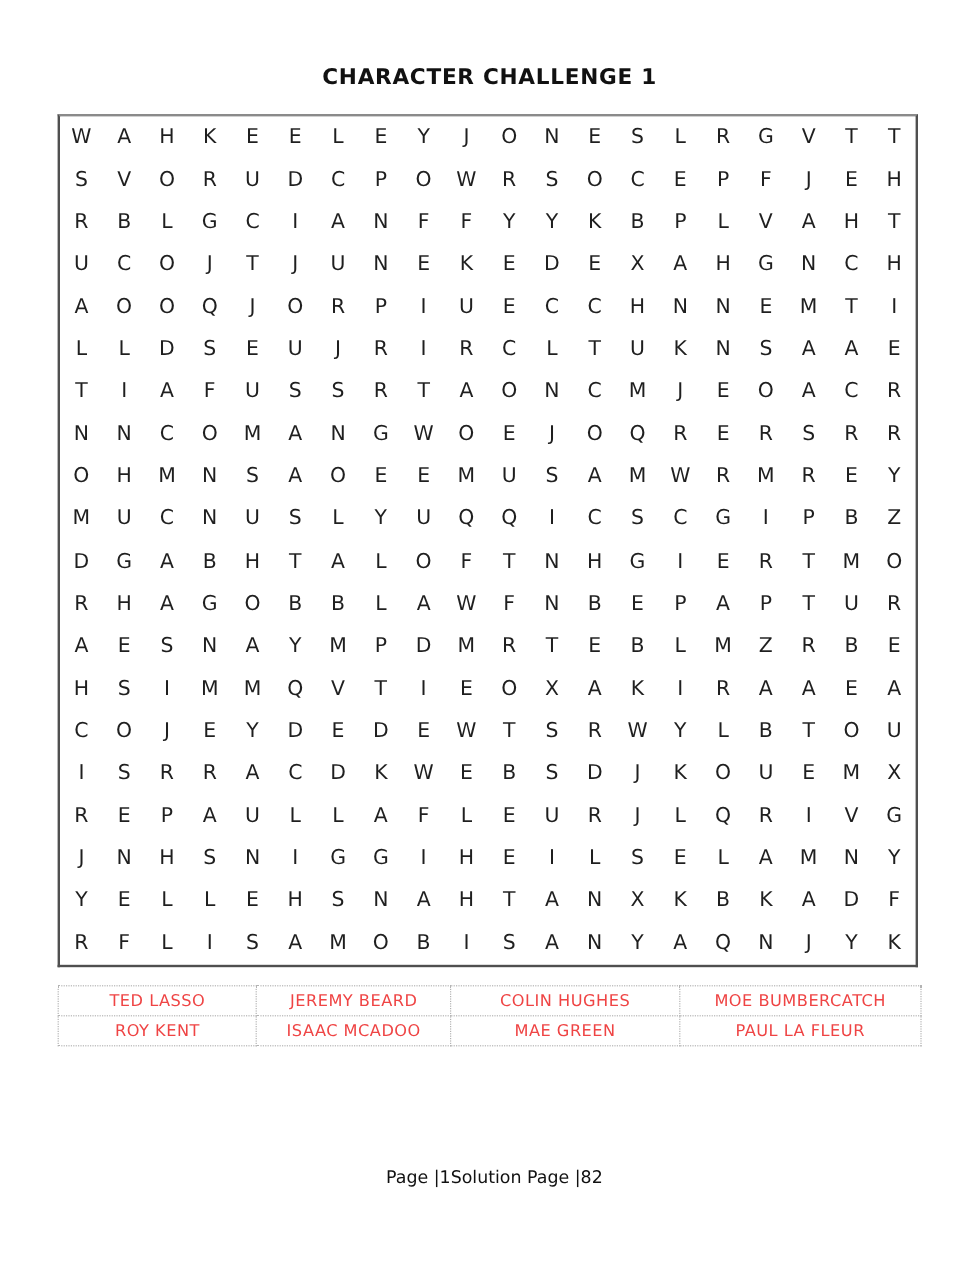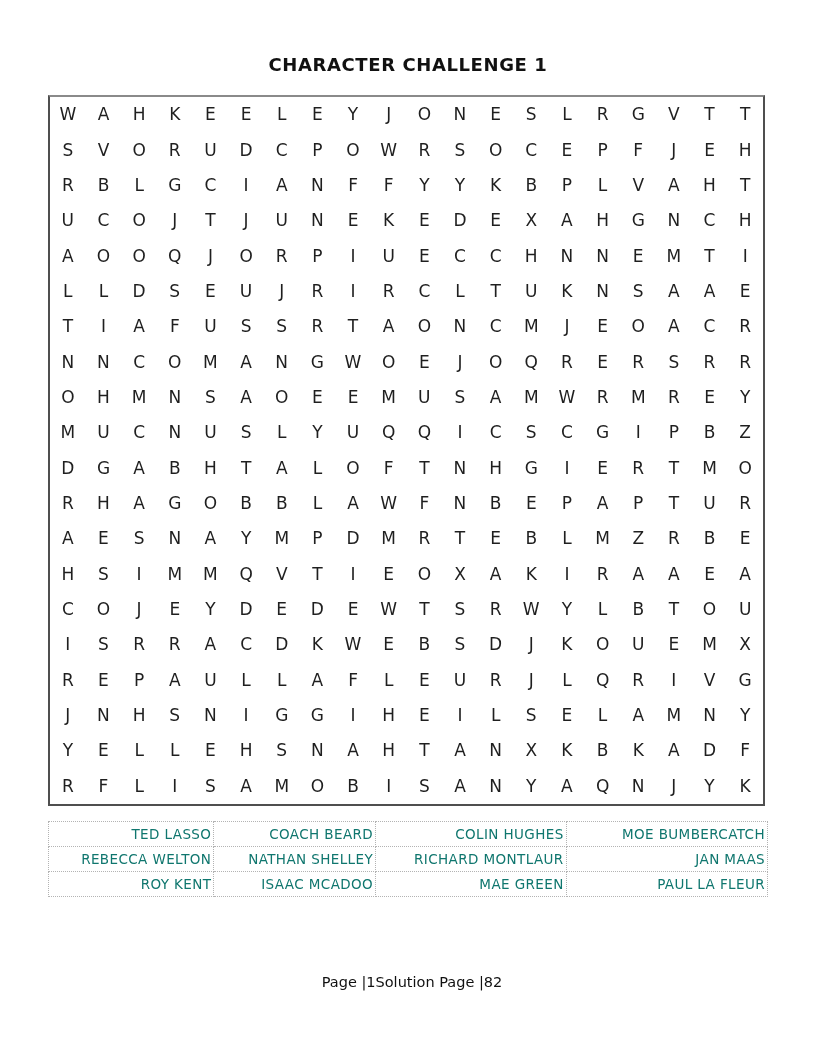--- a/index.html
+++ b/index.html
@@ -49,28 +49,28 @@
   .word-list {
     position: absolute;
     left: 48px;
     top: 821px;
     width: 720px;
     border-collapse: collapse;
     table-layout: fixed;
   }
   .word-list td {
     border: 1px dotted #b3b3b3;
-    text-align: right;
+    text-align: center;
     vertical-align: middle;
     height: 25px;
     padding: 2px 2px;
     font-size: 13.5px;
     letter-spacing: 0.4px;
     font-weight: 500;
-    color: #0f766e;
+    color: #ef4444;
     white-space: nowrap;
     overflow: hidden;
   }
   .footer {
     position: absolute;
     left: 56px;
     right: 48px;
     top: 974px;
     display: flex;
     justify-content: center;
@@ -491,29 +491,23 @@
   <table class="word-list">
     <colgroup>
       <col style="width:23%">
       <col style="width:22.5%">
       <col style="width:26.5%">
       <col style="width:28%">
     </colgroup>
     <tbody>
         <tr>
           <td>TED LASSO</td>
-          <td>COACH BEARD</td>
+          <td>JEREMY BEARD</td>
           <td>COLIN HUGHES</td>
           <td>MOE BUMBERCATCH</td>
-        </tr>
-        <tr>
-          <td>REBECCA WELTON</td>
-          <td>NATHAN SHELLEY</td>
-          <td>RICHARD MONTLAUR</td>
-          <td>JAN MAAS</td>
         </tr>
         <tr>
           <td>ROY KENT</td>
           <td>ISAAC MCADOO</td>
           <td>MAE GREEN</td>
           <td>PAUL LA FLEUR</td>
         </tr>
       </tbody>
   </table>
 

